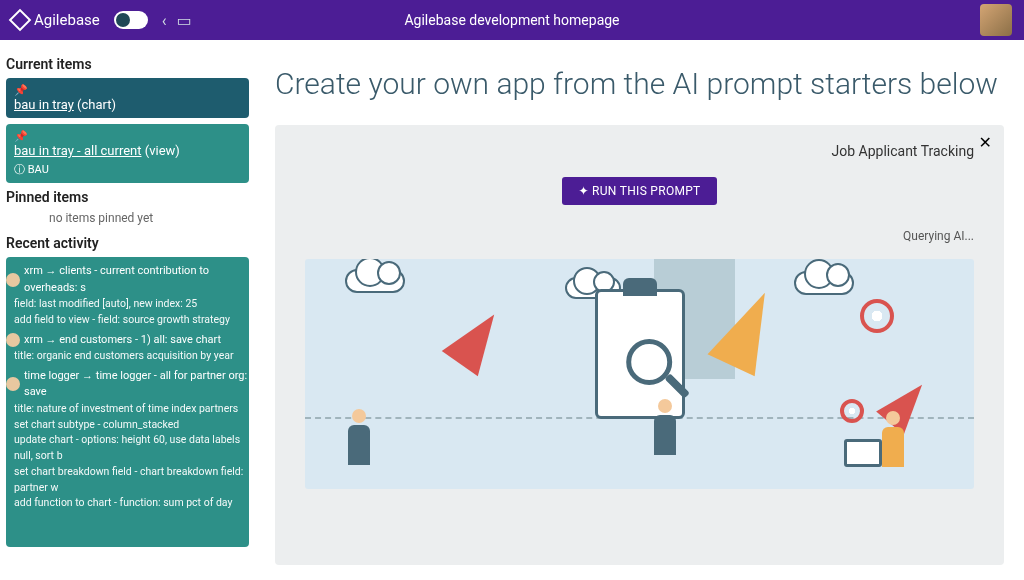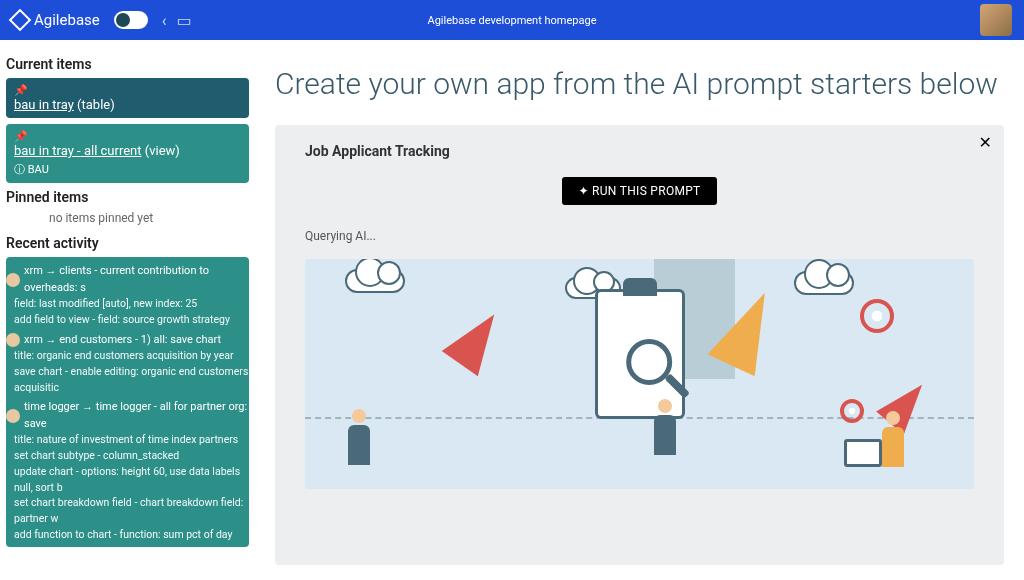--- a/index.html
+++ b/index.html
@@ -1,48 +1,48 @@
 <!DOCTYPE html>
 <html><head>
 <meta charset="utf-8">
 <style>
 * { margin:0; padding:0; box-sizing:border-box; font-family:-apple-system,BlinkMacSystemFont,"Segoe UI",Roboto,sans-serif; }
 body { width:1024px; height:580px; overflow:hidden; background:#fff; }
-.header { background:#1d4ed8; height:40px; display:flex; align-items:center; padding:0 12px; color:#fff; position:relative;justify-content:flex-end; }
+.header { background:#4c1d95; height:40px; display:flex; align-items:center; padding:0 12px; color:#fff; position:relative;justify-content:flex-end; }
 .logo { display:flex; align-items:center; gap:6px; font-size:15px; }
 .logo-diamond { width:16px; height:16px; border:2px solid #fff; transform:rotate(45deg); }
 .toggle { width:34px; height:18px; background:#fff; border-radius:9px; margin-left:14px; position:relative; }
 .toggle::after { content:""; position:absolute; width:14px; height:14px; background:#1f4856; border-radius:50%; top:2px; left:2px; }
 .hdr-icons { display:flex; gap:10px; margin-left:14px; font-size:16px; color:#d0dde2; }
-.hdr-title { position:absolute; left:50%; transform:translateX(-50%); font-size:11px; }
+.hdr-title { position:absolute; left:50%; transform:translateX(-50%); font-size:14px; }
 .avatar { width:32px; height:32px; border-radius:4px; background:linear-gradient(135deg,#d4a574,#8b6f47); margin-left:auto; }
 .main { display:flex; height:540px; }
 .sidebar { width:255px; padding:10px 6px; overflow:hidden; }
 .section-h { font-weight:600; font-size:14px; color:#222; margin:6px 0; }
 .card { background:#1e5c6e; color:#fff; border-radius:4px; padding:6px 8px; margin-bottom:6px; font-size:13px; }
 .card.teal { background:#2d9088; }
 .card a { color:#fff; text-decoration:underline; }
 .card .paren { text-decoration:none; }
 .pin { font-size:11px; }
 .info-line { font-size:11px; margin-top:4px; }
 .empty { font-size:12px; color:#666; margin:4px 0 10px;padding-left:43px; }
 .activity { background:#2d9088; color:#fff; border-radius:4px; font-size:11px; line-height:1.5; padding:4px 0; height:290px; overflow:hidden; }
 .act-item { padding:2px 0; }
 .act-row { display:flex; align-items:center; gap:4px; }
 .act-av { width:14px; height:14px; border-radius:50%; background:#e8c8a0; flex-shrink:0; }
 .act-sub { padding-left:8px; font-size:10.5px; opacity:.95; }
 .content { flex:1; padding:10px 20px; position:relative; overflow:hidden; }
 .hero { font-size:30px; font-weight:300; color:#3a5a6a; text-align:left; margin:16px 0 24px; }
 .panel { background:#eceeef; border-radius:4px; padding:18px 30px 0; position:relative; height:440px; }
 .close-x { position:absolute; top:8px; right:12px; font-size:16px; cursor:pointer; }
-.panel-title { font-weight:700; font-size:14px; text-align:left; color:#333; margin-bottom:18px; }
+.panel-title { font-weight:400; font-size:14px; text-align:right; color:#333; margin-bottom:18px; }
 .prompt-box { background:#fff; width:360px; margin:0 auto 10px; padding:14px 18px; border-radius:3px; font-size:13.5px; text-align:center; color:#333; line-height:1.4; position:relative; }
 .prompt-box::after { content:""; position:absolute; right:2px; bottom:2px; width:8px; height:8px; background:linear-gradient(135deg,transparent 50%,#999 50%); }
-.run-btn { display:block; margin:0 auto 20px; background:#000000; color:#fff; border:none; padding:7px 16px; border-radius:3px; font-size:12px; letter-spacing:.3px; cursor:pointer; }
-.status { text-align:left; font-size:12px; color:#555; margin-bottom:16px;margin-top:24px; }
+.run-btn { display:block; margin:0 auto 20px; background:#4c1d95; color:#fff; border:none; padding:7px 16px; border-radius:3px; font-size:12px; letter-spacing:.3px; cursor:pointer; }
+.status { text-align:right; font-size:12px; color:#555; margin-bottom:16px;margin-top:24px; }
 .illus { height:230px; background:#d9e8f2; border-radius:3px; position:relative; overflow:hidden; }
 .cloud { position:absolute; background:#fff; border:2px solid #4a6a7a; border-radius:20px; }
 .cloud::before,.cloud::after { content:""; position:absolute; background:#fff; border:2px solid #4a6a7a; border-radius:50%; }
 .c1 { width:60px; height:24px; top:10px; left:40px; } .c1::before{width:26px;height:26px;top:-14px;left:8px;} .c1::after{width:20px;height:20px;top:-10px;left:30px;}
 .c2 { width:56px; height:22px; top:18px; left:260px; } .c2::before{width:24px;height:24px;top:-12px;left:6px;} .c2::after{width:18px;height:18px;top:-8px;left:26px;}
 .c3 { width:60px; height:24px; top:12px; right:120px; } .c3::before{width:26px;height:26px;top:-14px;left:8px;} .c3::after{width:20px;height:20px;top:-10px;left:30px;}
 .arrow { position:absolute; width:0; height:0; }
 .ar1 { top:50px; left:150px; border-left:22px solid transparent; border-right:22px solid transparent; border-bottom:60px solid #d9534f; transform:rotate(35deg); }
 .ar2 { top:30px; right:200px; border-left:26px solid transparent; border-right:26px solid transparent; border-bottom:80px solid #f0ad4e; transform:rotate(25deg); }
 .ar3 { top:120px; right:50px; border-left:18px solid transparent; border-right:18px solid transparent; border-bottom:50px solid #d9534f; transform:rotate(40deg); }
@@ -79,21 +79,21 @@
   <div class="hdr-title">Agilebase development homepage</div>
   <div class="avatar"></div>
 </div>
 
 <div class="main">
   <div class="sidebar">
     <div class="section-h">Current items</div>
     <div class="card">
       <div class="pin">📌</div>
       <a>bau in tray</a>
-      <span class="paren">(table)</span>
+      <span class="paren">(chart)</span>
     </div>
     <div class="card teal">
       <div class="pin">📌</div>
       <a>bau in tray - all current</a>
       <span class="paren">(view)</span>
       <div class="info-line">ⓘ BAU</div>
     </div>
     <div class="section-h">Pinned items</div>
     <div class="empty">no items pinned yet</div>
     <div class="section-h">Recent activity</div>
@@ -105,21 +105,20 @@
           </div>
           <div class="act-sub">field: last modified [auto], new index: 25</div>
           <div class="act-sub">add field to view - field: source growth strategy</div>
         </div>
         <div class="act-item">
           <div class="act-row">
             <div class="act-av"></div>
             <span>xrm → end customers - 1) all: save chart</span>
           </div>
           <div class="act-sub">title: organic end customers acquisition by year</div>
-          <div class="act-sub">save chart - enable editing: organic end customers acquisitic</div>
         </div>
         <div class="act-item">
           <div class="act-row">
             <div class="act-av"></div>
             <span>time logger → time logger - all for partner org: save</span>
           </div>
           <div class="act-sub">title: nature of investment of time index partners</div>
           <div class="act-sub">set chart subtype - column_stacked</div>
           <div class="act-sub">update chart - options: height 60, use data labels null, sort b</div>
           <div class="act-sub">set chart breakdown field - chart breakdown field: partner w</div>

